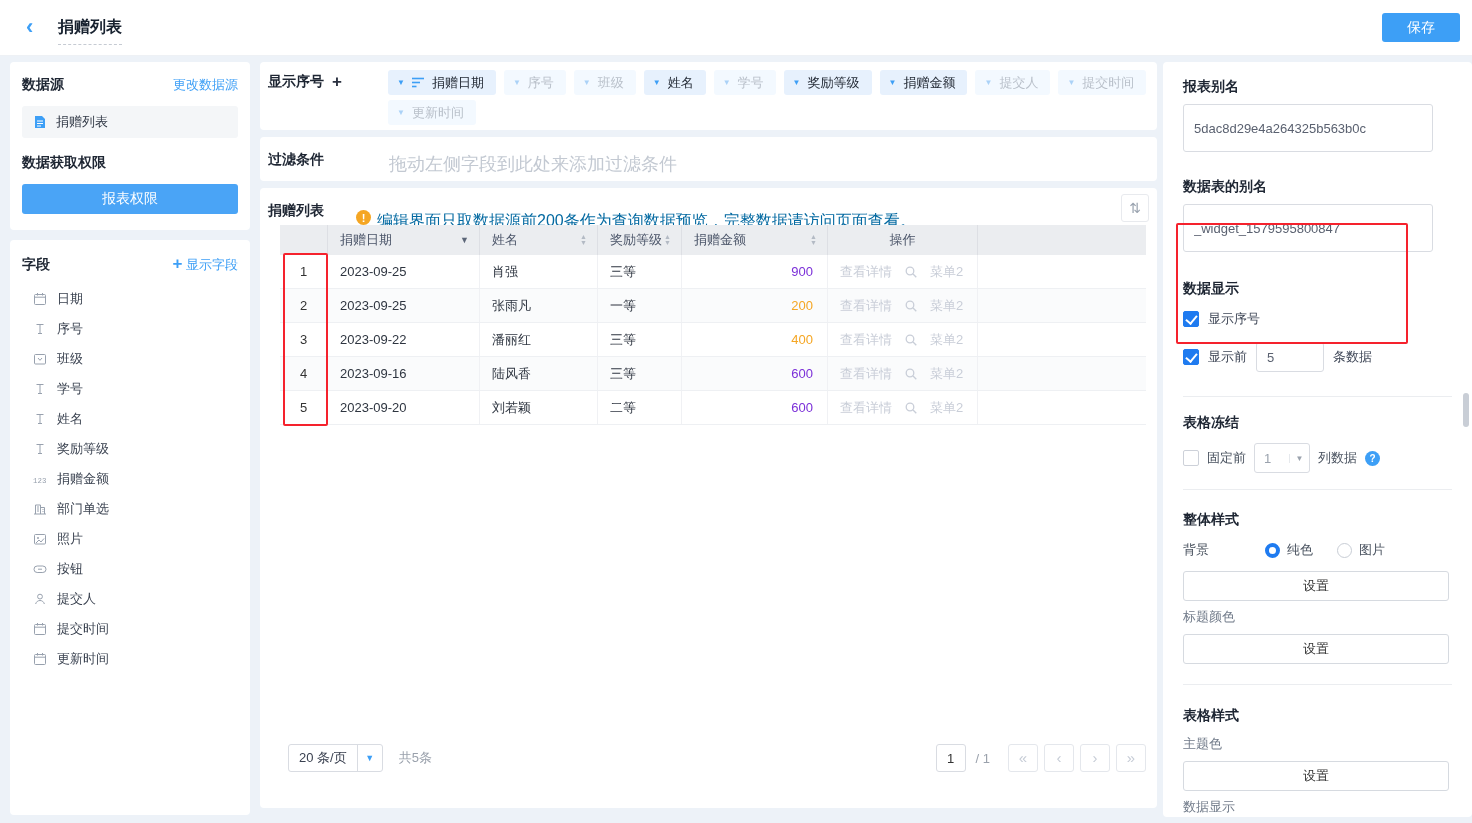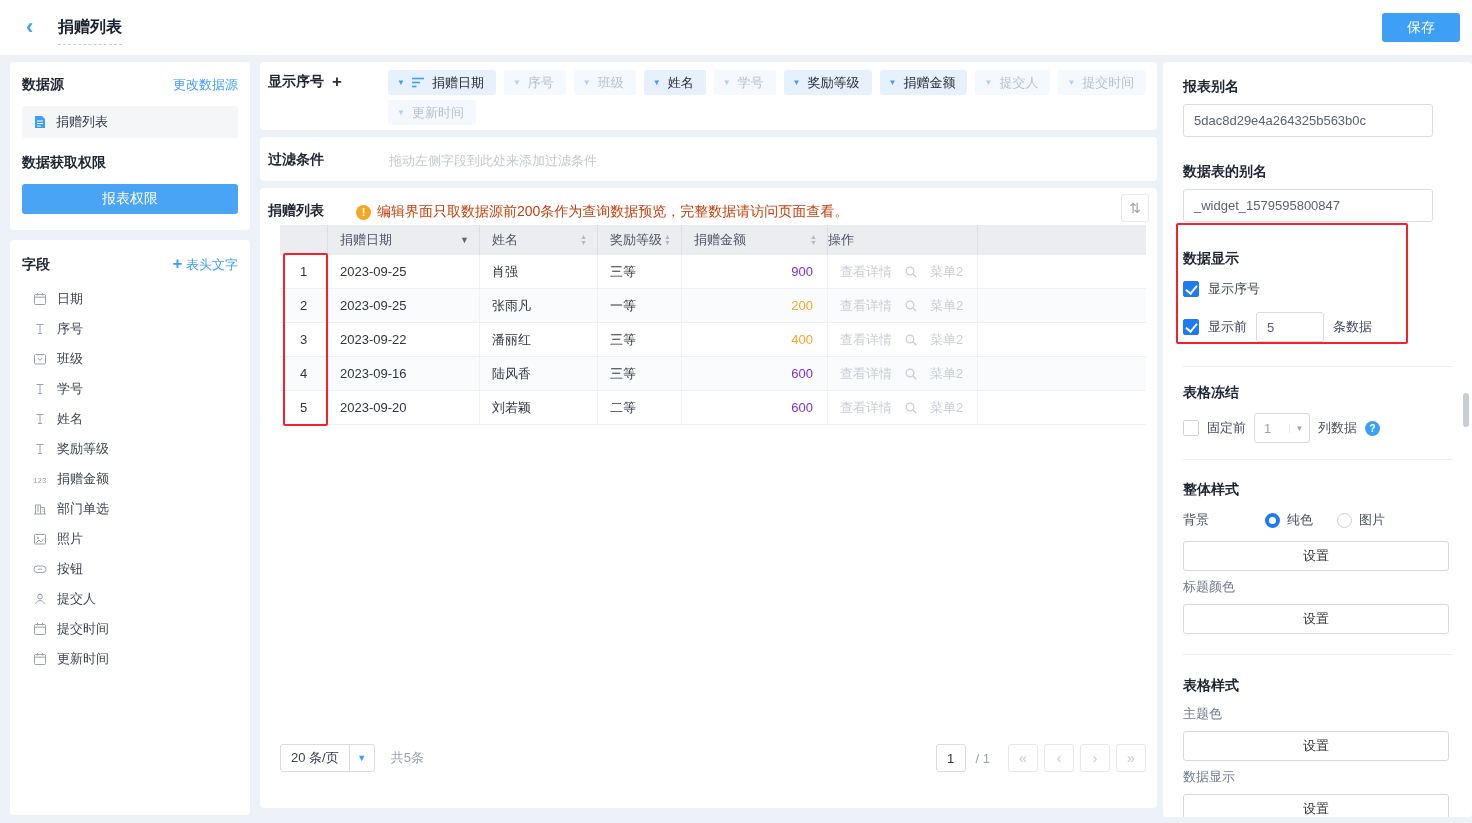--- a/index.html
+++ b/index.html
@@ -35,61 +35,61 @@
   .plus-glyph { font-size:17px; font-weight:bold; color:#2a3140; cursor:pointer; line-height:14px; }
   .chips-wrap { position:absolute; left:128px; top:8px; width:775px; display:flex; flex-wrap:wrap; }
   .chip { height:25px; border-radius:3px; display:inline-flex; align-items:center; gap:7px; padding:0 12px 0 9px; margin:0 8px 5px 0; font-size:13px; cursor:pointer; background:#f3f9ff; color:#b9c0ca; }
   .chip .tri { font-size:8px; color:#abd2f7; line-height:8px; }
   .chip.active { background:#e7f1fd; color:#232a35; }
   .chip.active .tri { color:#3d9ff6; }
   .chip .sort-lines svg { width:13px; height:11px; display:block; }
 
   #filter-card { left:260px; top:137px; width:897px; height:44px; }
   .flt-label { position:absolute; left:8px; top:14px; }
-  .flt-ph { position:absolute; left:129px; top:15px; font-size:13px; color:#c3c9d2; }
+  .flt-ph { position:absolute; left:129px; top:15px; font-size:18px; color:#c3c9d2; }
 
   #table-card { left:260px; top:188px; width:897px; height:620px; }
   .tc-title { position:absolute; left:8px; top:14px; }
   .warn { position:absolute; left:96px; top:15px; display:flex; align-items:center; gap:6px; }
   .warn-ico { width:15px; height:15px; border-radius:50%; background:#f5a623; color:#fff; font-size:11px; font-weight:bold; display:inline-flex; align-items:center; justify-content:center; flex:none; }
-  .warn-text { font-size:14px; color:#c2410c; }
+  .warn-text { font-size:16px; color:#0369a1;margin-top:8px; }
   .sortmini-btn { position:absolute; top:6px; right:8px; width:28px; height:28px; border:1px solid #e8eaee; border-radius:3px; background:#fff; color:#9aa3af; font-size:14px; cursor:pointer; }
 
   .grid-table { position:absolute; left:20px; right:11px; top:37px; font-size:13px; }
   .t-row { display:grid; grid-template-columns:48px 152px 118px 84px 146px 150px minmax(0,1fr); }
   .t-head { background:#ebedf0; height:30px; }
   .th { display:flex; align-items:center; padding:0 10px 0 12px; color:#4a5468; border-right:1px solid #dddfe4; position:relative; }
   .th:last-child { border-right:none; }
   .th .caret-desc { margin-left:auto; font-size:9px; color:#5c6678; }
   .th .caret-both { margin-left:auto; display:flex; flex-direction:column; line-height:6px; font-size:7px; color:#b3bac4; }
-  .th.center { padding:0; }
+  .th.center { justify-content:center; padding:0; }
   .t-body .t-row { height:34px; border-bottom:1px solid #eef0f3; background:#fff; }
   .t-body .t-row:nth-child(even) { background:#fafbfc; }
   .td { display:flex; align-items:center; padding-left:12px; color:#2e3540; border-right:1px solid #f0f1f4; overflow:hidden; }
   .td:last-child { border-right:none; }
   .td.num { justify-content:center; padding:0; color:#333; }
   .td.amount { justify-content:flex-end; padding:0 14px 0 0; }
   .td.action { color:#c9ced8; gap:12px; }
   .act-link { cursor:pointer; }
   .mag svg { width:14px; height:14px; display:block; }
 
   .pager { position:absolute; left:20px; right:11px; bottom:36px; height:28px; }
-  .pgsize { position:absolute; left:0; top:0; display:flex; align-items:center; }
+  .pgsize { position:absolute; left:8px; top:0; display:flex; align-items:center; }
   .pgsize-box { display:flex; height:28px; border:1px solid #d9dce2; border-radius:3px; overflow:hidden; cursor:pointer; }
   .pgsize-text { padding:0 10px; line-height:26px; font-size:13px; color:#3a4150; }
   .pgsize-arrow { width:25px; border-left:1px solid #d9dce2; display:flex; align-items:center; justify-content:center; color:#3d9ff6; font-size:9px; }
   .pg-total { margin-left:16px; font-size:13px; color:#9aa1ac; line-height:28px; }
   .pgnav { position:absolute; right:0; top:0; display:flex; align-items:center; }
   .pg-input { width:30px; height:28px; border:1px solid #d9dce2; border-radius:3px; text-align:center; font-size:13px; color:#333; font-family:inherit; }
   .pg-slash { margin:0 12px 0 10px; font-size:13px; color:#9aa1ac; }
   .pg-btn { width:30px; height:28px; margin-left:6px; border:1px solid #e4e7ec; border-radius:3px; background:#fff; color:#c6ccd6; font-size:15px; line-height:26px; text-align:center; cursor:default; }
 
   
   #right-panel { left:1163px; top:62px; width:309px; height:755px; padding:16px 20px; overflow:hidden; }
-  .rp-input { width:250px; height:33px; border:1px solid #d9dce2; border-radius:3px; padding:0 10px; font-size:13px; color:#5a6170; font-family:inherit; background:#fff; }
+  .rp-input { width:250px; height:48px; border:1px solid #d9dce2; border-radius:3px; padding:0 10px; font-size:13px; color:#5a6170; font-family:inherit; background:#fff; }
   .rp-gap-s { height:8px; } .rp-gap-m { height:26px; } .rp-gap-l { height:28px; }
   .cb-row { display:flex; align-items:center; gap:9px; font-size:13px; color:#3f4757; }
   .cb { width:16px; height:16px; border-radius:2px; border:1px solid #cdd1d9; background:#fff; position:relative; flex:none; cursor:pointer; }
   .cb.checked { background:#1f7bf0; border-color:#1f7bf0; }
   .cb.checked::after { content:""; position:absolute; left:4px; top:1px; width:5px; height:9px; border:solid #fff; border-width:0 2px 2px 0; transform:rotate(40deg); }
   .count-input { width:68px; height:30px; border:1px solid #d9dce2; border-radius:3px; padding:0 10px; font-size:13px; color:#5a6170; font-family:inherit; }
   .divider { height:1px; background:#ebedf0; }
   .sub-label { font-size:13px; color:#707a89; }
   .set-btn { width:266px; height:30px; border:1px solid #d6dae0; border-radius:3px; background:#fff; color:#333; font-size:13px; cursor:pointer; }
   .freeze-row { display:flex; align-items:center; gap:8px; font-size:13px; color:#49525f; }
@@ -132,21 +132,21 @@
       </span>
       <span>捐赠列表</span>
     </div>
     <div class="h perm-head">数据获取权限</div>
     <button class="perm-btn">报表权限</button>
   </aside>
 
   <aside class="card" id="fields-card">
     <div class="row-between">
       <span class="h">字段</span>
-      <a class="link"><span class="plus-glyph" style="color:#3d9ff6">+</span> <span>表头文字</span></a>
+      <a class="link"><span class="plus-glyph" style="color:#3d9ff6">+</span> <span>显示字段</span></a>
     </div>
     <div class="field-list" id="field-list">
         <div class="field-item">
           <span class="fi">
             <svg viewBox="0 0 14 14">
               <rect x="1.5" y="2.5" width="11" height="10" rx="1" fill="none" stroke="#98a1ae"></rect>
               <line x1="1.5" y1="5.2" x2="12.5" y2="5.2" stroke="#98a1ae"></line>
               <line x1="4.5" y1="1" x2="4.5" y2="3.5" stroke="#98a1ae"></line>
               <line x1="9.5" y1="1" x2="9.5" y2="3.5" stroke="#98a1ae"></line>
             </svg>

